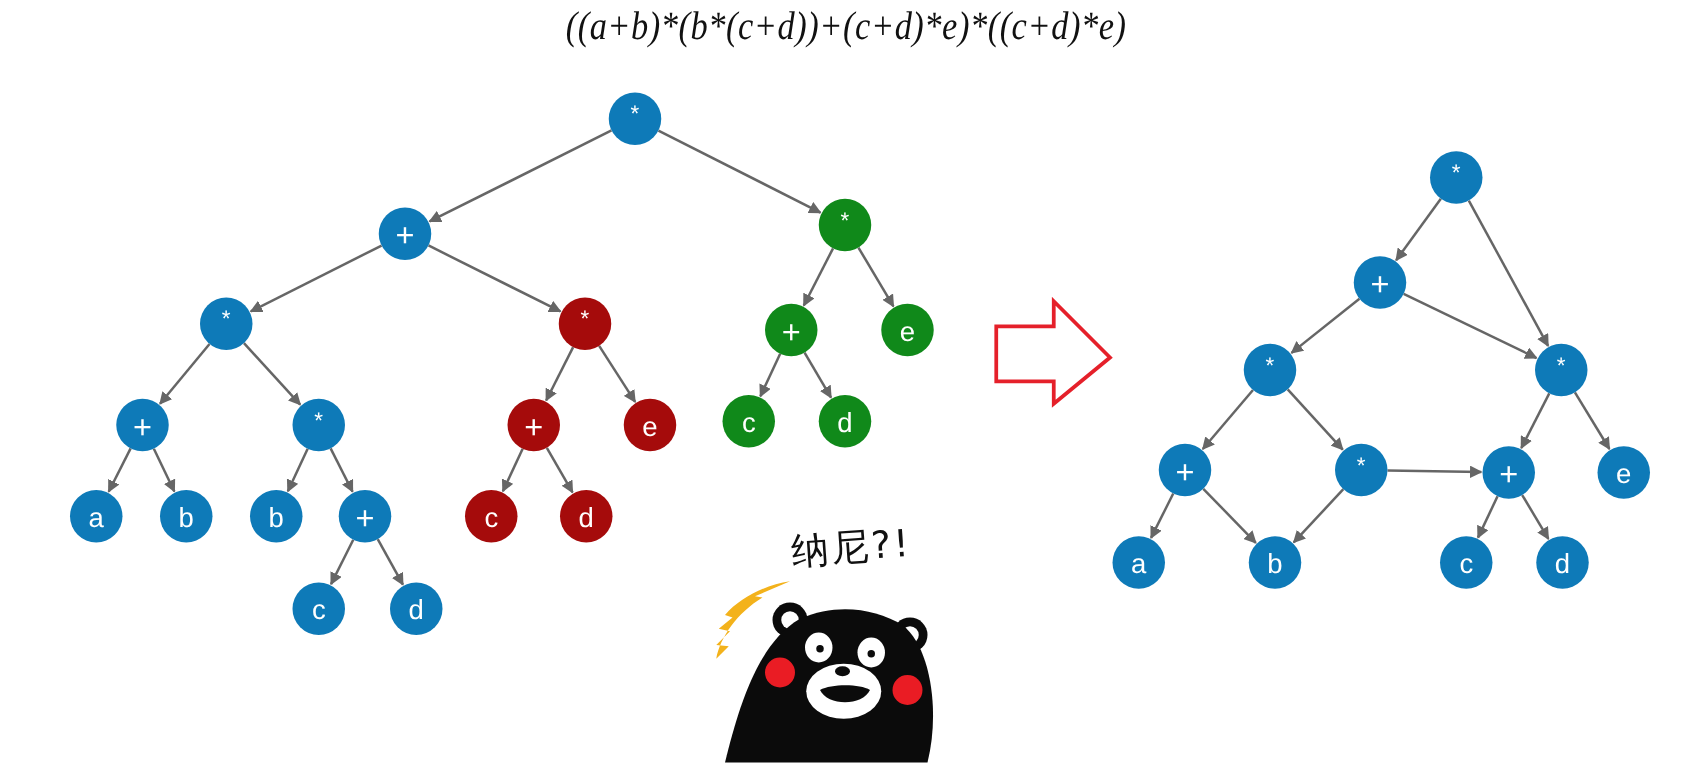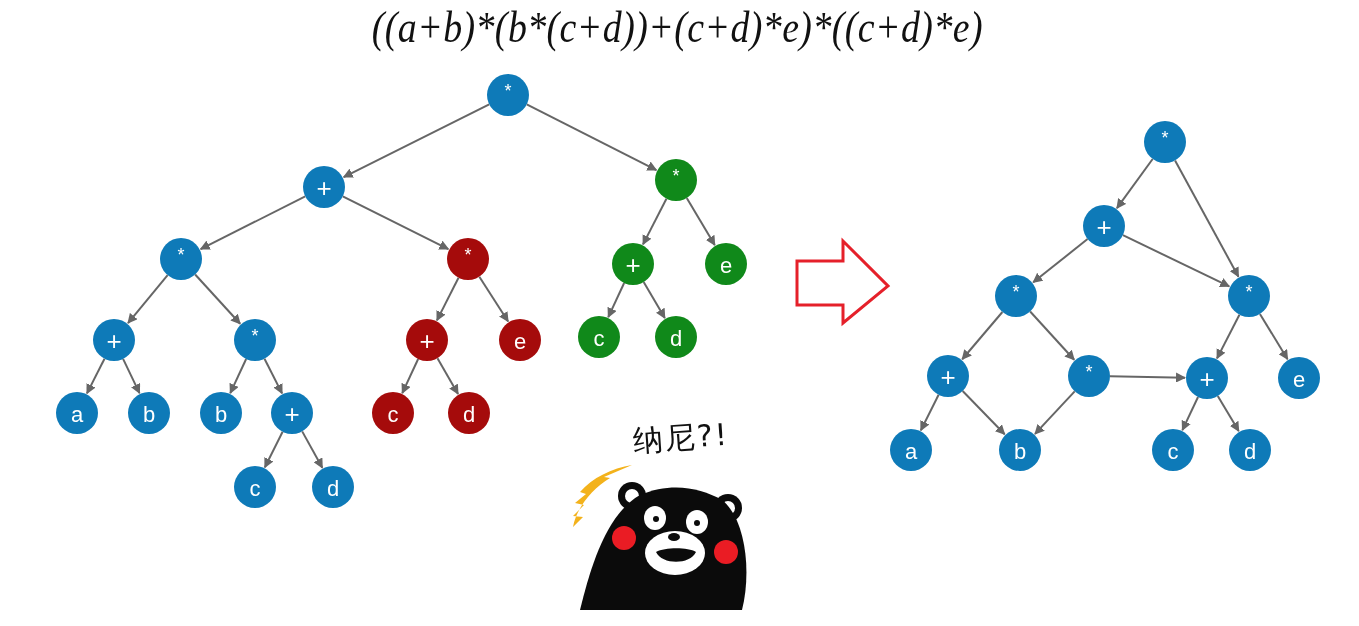--- a/index.html
+++ b/index.html
@@ -1,17 +1,17 @@
 <!DOCTYPE html>
 <html><head>
 <meta charset="utf-8">
 <style>
   html, body { margin: 0; padding: 0; background: #ffffff; }
   body { width: 1359px; height: 626px; position: relative; overflow: hidden; font-family: "Liberation Sans", sans-serif; }
-  #expr { position: absolute; left: 0; top: 2px; width: 1354px; text-align: center; font-family: "Liberation Serif", serif; font-size: 44px; color: #111; letter-spacing: 0.5px; }
+  #expr { position: absolute; left: 0; top: 2px; width: 1354px; text-align: center; font-family: "Liberation Serif", serif; font-size: 32px; color: #111; letter-spacing: 0.5px; }
   #expr .tx { transform: scaleX(0.86); display: inline-block; font-style: italic; }
   svg { position: absolute; left: 0; top: 0; }
   .nlabel { font-family: "Liberation Sans", sans-serif; fill: #fff; text-anchor: middle; dominant-baseline: central; font-weight: normal; }
   #caption { position: absolute; left: 633px; top: 418px; font-family: "DejaVu Sans", sans-serif; font-size: 30px; color: #111; letter-spacing: 2px; transform: rotate(-4deg); }
 </style>
 </head>
 <body>
 
 <div id="expr"><span class="tx">((a+b)*(b*(c+d))+(c+d)*e)*((c+d)*e)</span></div>
 

